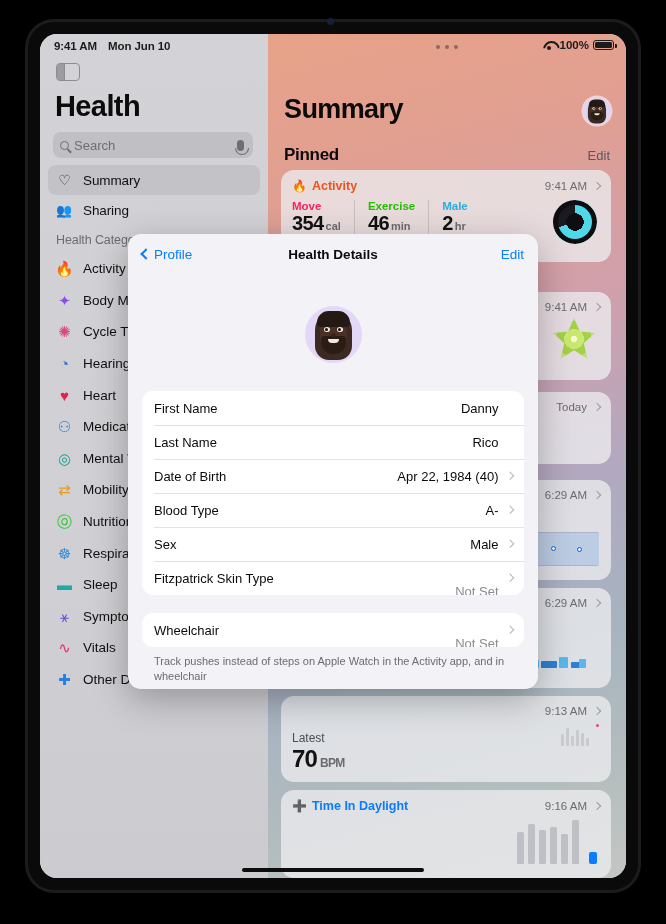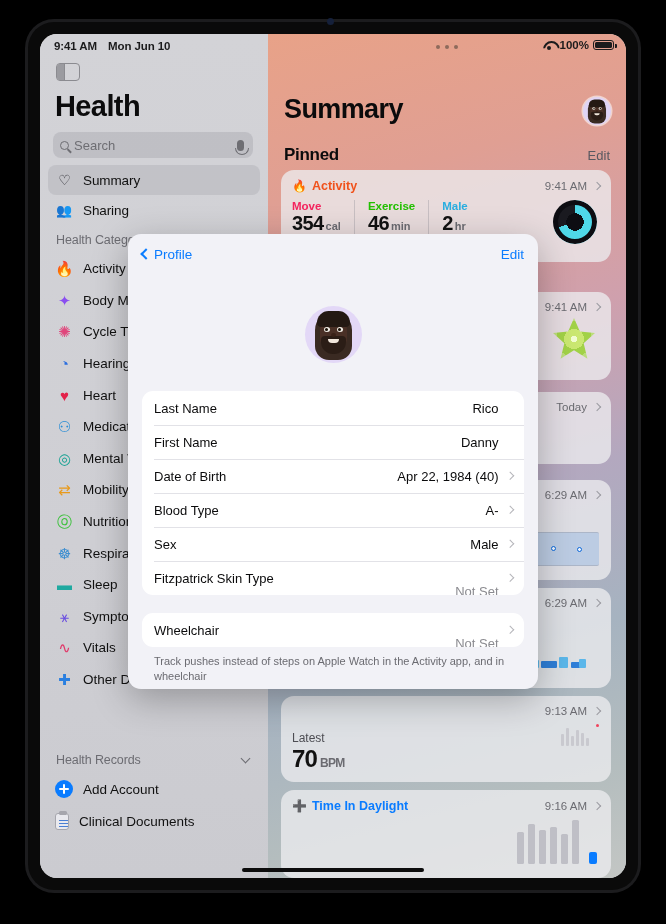--- a/index.html
+++ b/index.html
@@ -467,34 +467,20 @@
               <span class="cat-ico" style="color:#e03a6a">∿</span>
               <span>Vitals</span>
             </div>
             <div class="cat-row">
               <span class="cat-ico" style="color:#2a7fe0">✚</span>
               <span>Other Data</span>
             </div>
           </div>
       </div>
 
-      <div id="records">
-        <div class="sec-header">
-          <span>Health Records</span>
-          <span class="chev-d"></span>
-        </div>
-        <div class="rec-row">
-          <span class="plus-circle"></span>
-          <span>Add Account</span>
-        </div>
-        <div class="rec-row">
-          <span class="clipboard"></span>
-          <span>Clinical Documents</span>
-        </div>
-      </div>
     </div>
 
     <div id="main">
 
       <div id="multitask-dots">
         <span></span>
           <span></span>
           <span></span>
       </div>
 
@@ -644,45 +630,46 @@
       </div>
 
     </div>
 
     <div id="modal">
       <div id="modal-bar">
         <div id="back-btn">
           <span class="chev-l"></span>
           <span>Profile</span>
         </div>
+        <div id="modal-title">Health Details</div>
         <div id="edit-btn">Edit</div>
       </div>
 
       <div id="memoji-wrap">
         <div id="memoji">
           <div class="mj-hair-back"></div>
             <div class="mj-face"></div>
             <div class="mj-top"></div>
           <div class="mj-beard"></div>
             <div class="mj-nose"></div>
           <div class="mj-eye l"></div>
             <div class="mj-eye r"></div>
             <div class="mj-mouth"></div>
         </div>
       </div>
 
       <div class="group" id="group1">
           <div class="row">
+            <span>First Name</span>
+            <span class="val">Danny</span>
+            <span class="chev hidden"></span>
+          </div>
+          <div class="row">
             <span>Last Name</span>
             <span class="val">Rico</span>
-            <span class="chev hidden"></span>
-          </div>
-          <div class="row">
-            <span>First Name</span>
-            <span class="val">Danny</span>
             <span class="chev hidden"></span>
           </div>
           <div class="row">
             <span>Date of Birth</span>
             <span class="val">Apr 22, 1984 (40)</span>
             <span class="chev"></span>
           </div>
           <div class="row">
             <span>Blood Type</span>
             <span class="val">A-</span>

